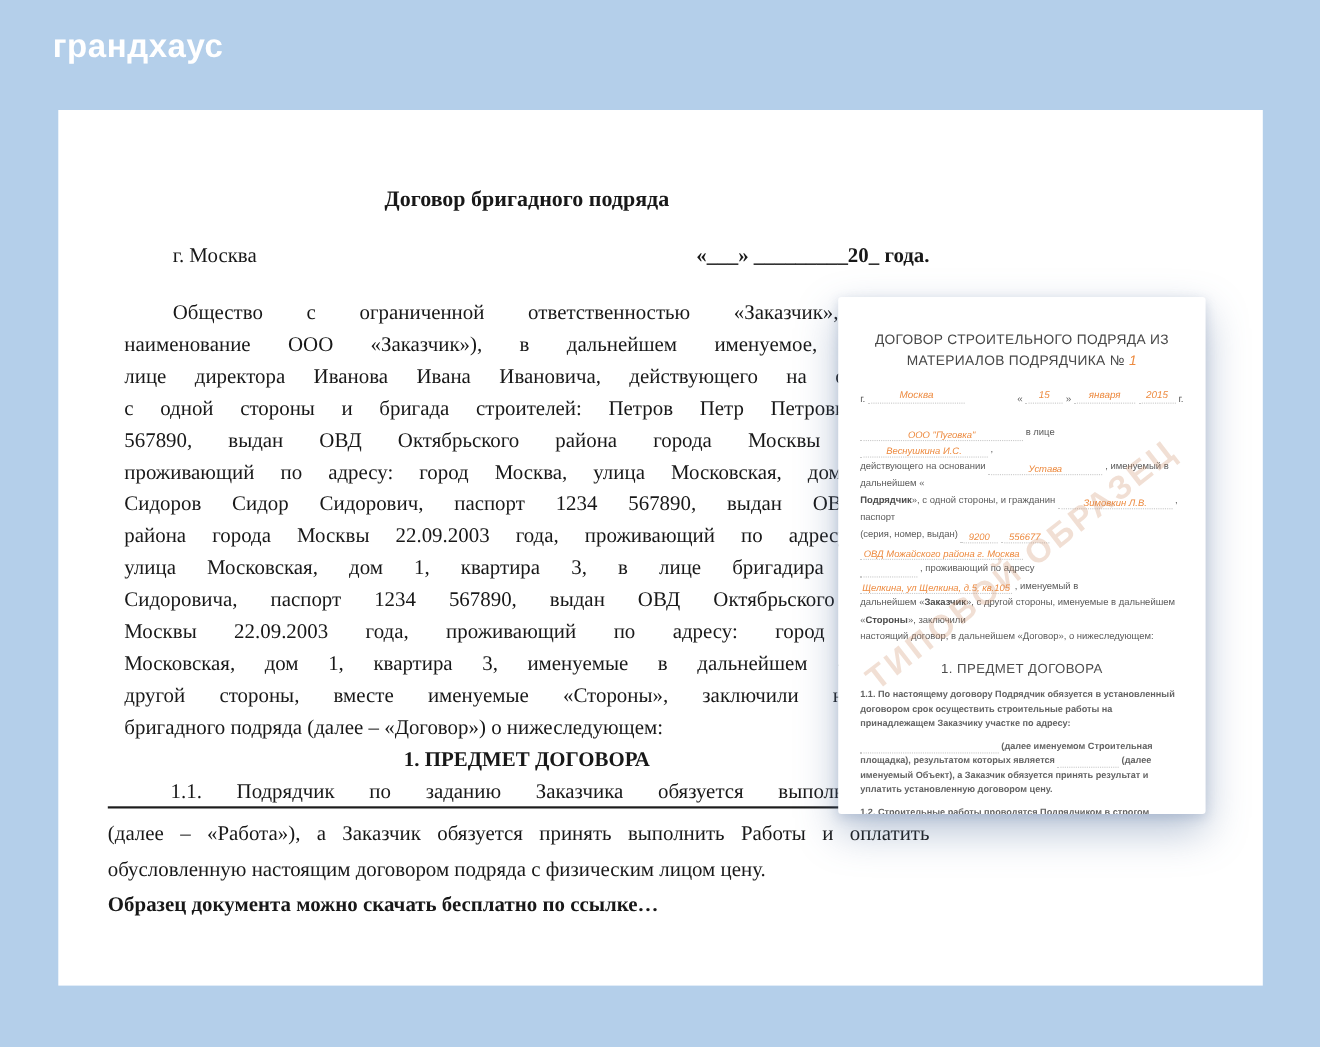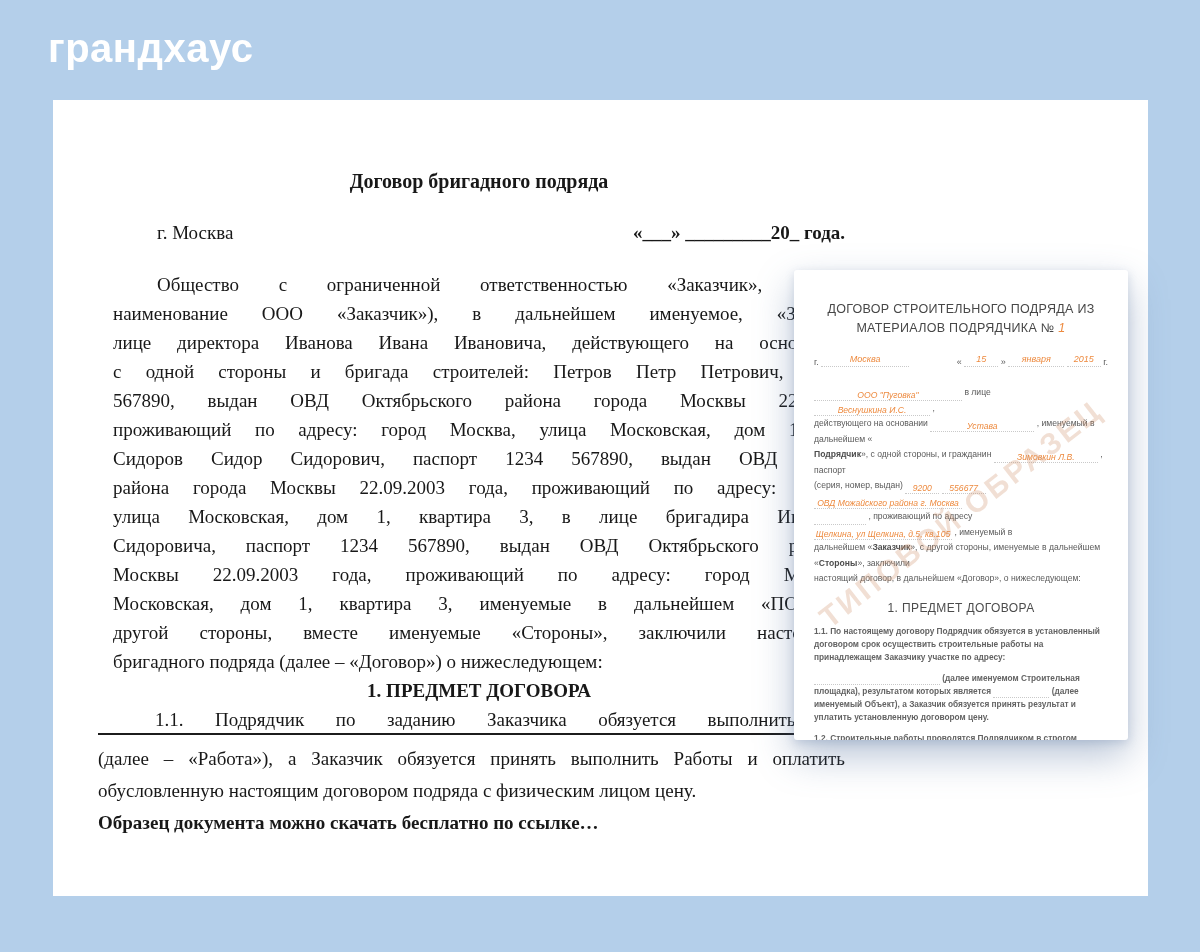--- a/index.html
+++ b/index.html
@@ -1,18 +1,18 @@
 <!DOCTYPE html>
 <html lang="ru"><head>
 <meta charset="utf-8">
 <style>
   html,body{margin:0;padding:0;}
   body{font-family:"Liberation Sans","DejaVu Sans",sans-serif;}
   .page{position:relative;width:1200px;height:952px;background:#b4cfea;overflow:hidden;}
-  .logo{position:absolute;left:48px;top:26px;font-size:40px;font-weight:bold;color:#ffffff;letter-spacing:.5px;cursor:pointer;}
+  .logo{position:absolute;left:48px;top:26px;font-size:30px;font-weight:bold;color:#ffffff;letter-spacing:.5px;cursor:pointer;}
   .panel{position:absolute;left:53px;top:100px;width:1095px;height:796px;background:#ffffff;}
 
   
   .doc{position:absolute;left:0;top:0;width:100%;height:100%;font-family:"Liberation Serif","DejaVu Serif",serif;color:#181818;}
   .doc-title{position:absolute;left:60px;top:70px;width:732px;text-align:center;font-weight:bold;font-size:20px;}
   .city-row{position:absolute;left:60px;top:122px;width:732px;font-size:19px;}
   .city-row .city{padding-left:44px;}
   .city-row .date{float:right;font-weight:bold;}
   .para{position:absolute;left:60px;top:170px;width:732px;font-size:19px;}
   .line{height:29px;line-height:29px;overflow:hidden;white-space:normal;}
@@ -22,21 +22,21 @@
   .line.indent{text-indent:44px;}
   .line.indent2{text-indent:42px;}
   .divider{position:absolute;left:45px;top:633px;width:747px;height:2px;background:#1c1c1c;}
   .footer-block{position:absolute;left:45px;top:643px;width:747px;font-size:19px;}
   .fline{height:32px;line-height:32px;overflow:hidden;}
   .fline.fj{text-align:justify;text-align-last:justify;}
   .fline.bold{font-weight:bold;}
 
   
   .sample{position:absolute;left:709px;top:170px;width:334px;height:470px;background:#ffffff;border-radius:3px;
-          box-shadow:0 16px 38px rgba(80,110,155,.40),0 3px 10px rgba(80,110,155,.22);cursor:pointer;margin-left:32px;}
+          box-shadow:0 16px 38px rgba(80,110,155,.40),0 3px 10px rgba(80,110,155,.22);cursor:pointer;}
   .sample-inner{position:absolute;left:0;top:0;right:0;bottom:0;padding:30px 20px 0 20px;box-sizing:border-box;overflow:hidden;}
   .s-title{text-align:center;font-size:12.5px;line-height:19px;color:#474747;letter-spacing:.3px;}
   .orange{color:#ed8a3f;font-style:italic;}
   .fill{display:inline-block;border-bottom:1px dotted #c9c9c9;text-align:center;vertical-align:bottom;height:12px;}
   .fill.val{color:#ed8a3f;font-style:italic;}
   .w40{width:34px;}.w50{width:44px;text-align:center;}.w55{width:52px;}.w60{width:56px;}
   .w90{width:88px;}.w110{width:104px;}.w120{width:116px;}
   .w130{width:126px;}.w135{width:138px;}.w150{width:148px;}
   .s-daterow{margin-top:16px;font-size:9px;color:#5a5a5a;display:flex;justify-content:space-between;align-items:flex-end;}
   .s-fields{margin-top:18px;font-size:8.6px;line-height:15.5px;color:#5a5a5a;}

